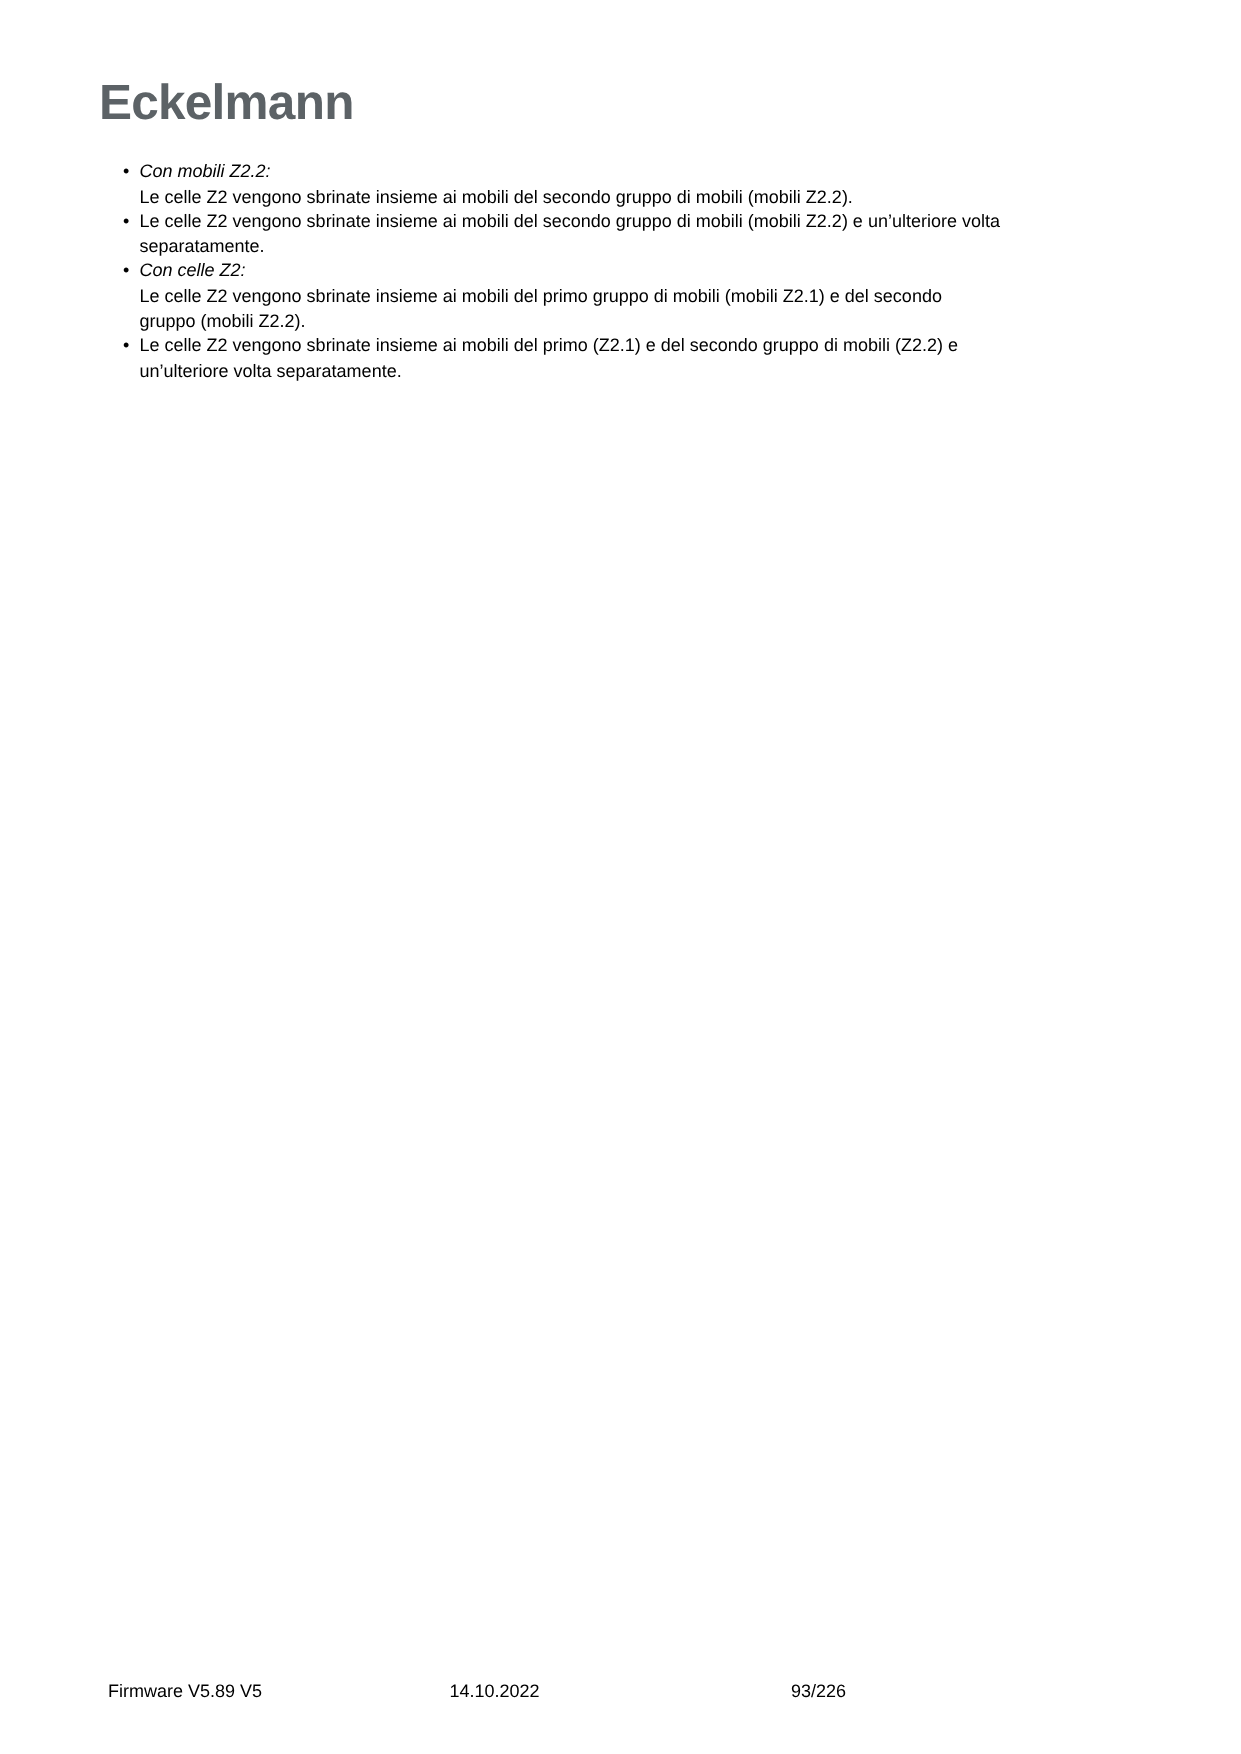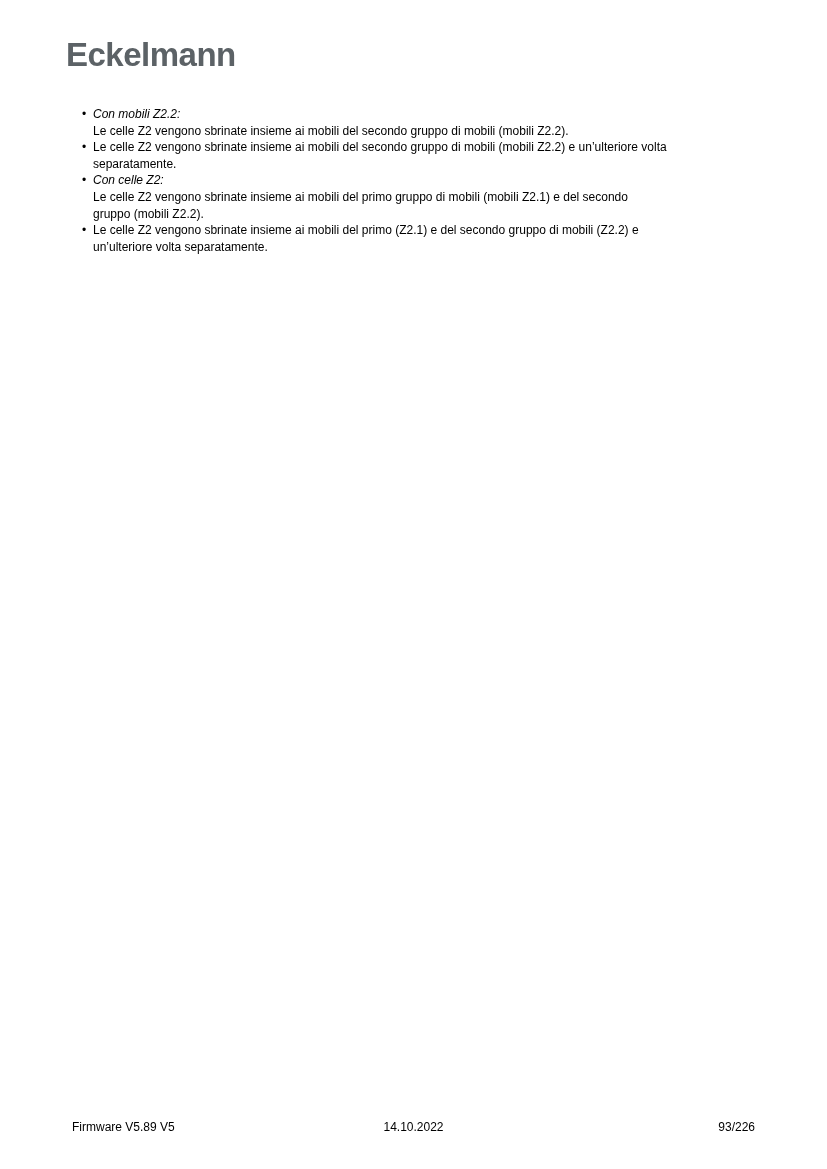--- a/index.html
+++ b/index.html
@@ -11,21 +11,21 @@
     width: 827px;
     height: 1169px;
     position: relative;
     overflow: hidden;
     font-family: "Liberation Sans", sans-serif;
     color: #000000;
   }
   .logo {
     position: absolute;
     left: 66px;
-    top: 38px;
+    top: 51px;
     font-size: 33px;
     font-weight: 700;
     letter-spacing: -0.5px;
     color: #5c6266;
     line-height: 1;
   }
   .content-list {
     position: absolute;
     left: 82px;
     top: 106px;
@@ -55,22 +55,22 @@
     position: absolute;
     left: 72px;
     right: 72px;
     top: 1120px;
     display: flex;
     align-items: baseline;
     font-size: 12px;
     line-height: 14px;
   }
   .footer-left  { flex: 1; text-align: left; }
-  .footer-center{ flex: 1; text-align: center; }
-  .footer-right { flex: 1; text-align: right; }
+  .footer-center{ flex: 1; text-align: left; }
+  .footer-right { flex: 1; text-align: left; }
 </style>
 </head>
 <body>
 
 <div class="page">
 
   <div class="logo">Eckelmann</div>
 
   <div class="content-list">
 

